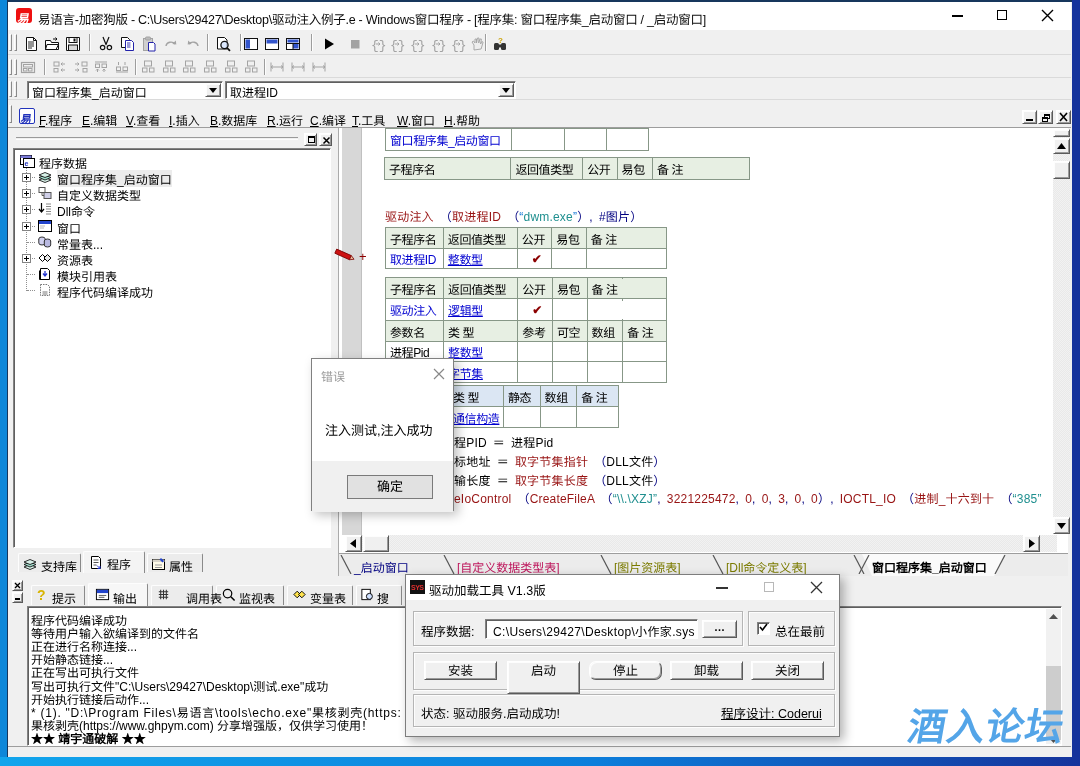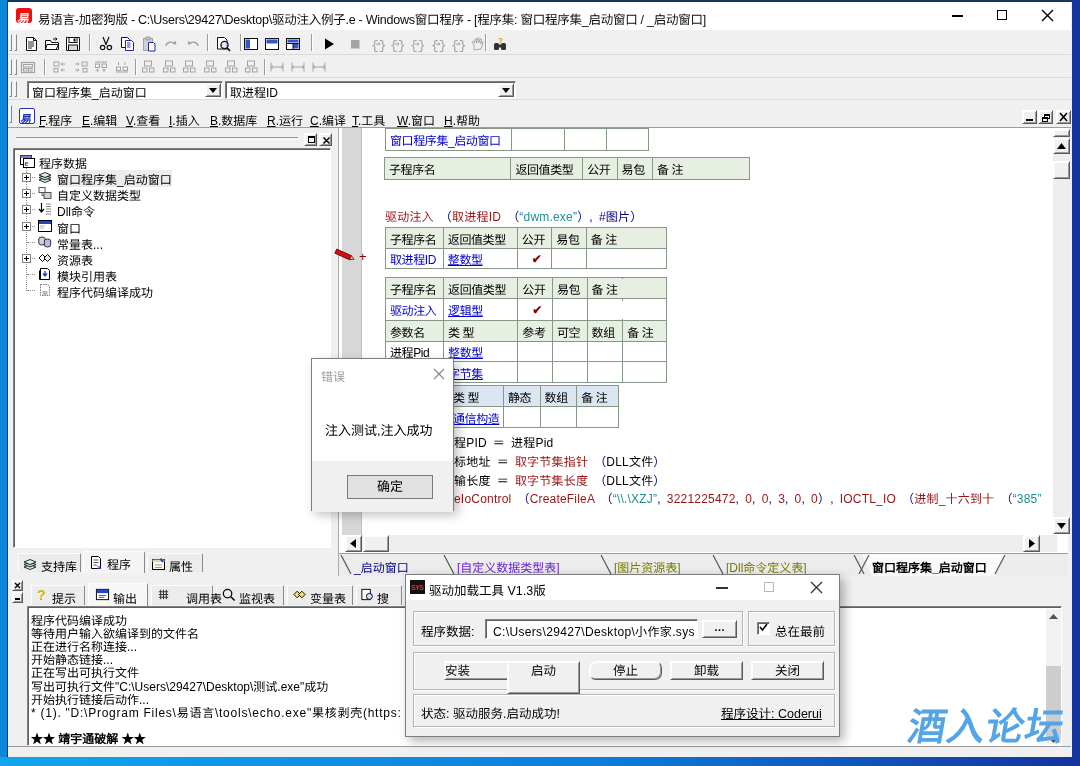--- a/index.html
+++ b/index.html
@@ -519,21 +519,21 @@
 <svg class="ab" style="left:600px;top:555px" width="12" height="19">
       <path d="M1 0 L11 19" stroke="#555" stroke-width="1.2"></path>
     </svg>
 <svg class="ab" style="left:712px;top:555px" width="12" height="19">
       <path d="M1 0 L11 19" stroke="#555" stroke-width="1.2"></path>
     </svg>
 <svg class="ab" style="left:853px;top:555px" width="12" height="19">
       <path d="M1 0 L11 19" stroke="#555" stroke-width="1.2"></path>
     </svg>
 <div class="ab t12" style="left:354px;top:558px;color:#000080">_启动窗口</div>
-<div class="ab t12" style="left:457px;top:558px;color:#6d28d9">[自定义数据类型表]</div>
+<div class="ab t12" style="left:457px;top:558px;color:#be185d">[自定义数据类型表]</div>
 <div class="ab t12" style="left:614px;top:558px;color:#7b7b00">[图片资源表]</div>
 <div class="ab t12" style="left:726px;top:558px;color:#7b7b00">[Dll命令定义表]</div>
 <div class="ab" style="left:862px;top:554px;width:146px;height:22px;background:#fafafa;clip-path:polygon(0 0,142px 0,132px 100%,10px 100%)"></div>
 <div class="ab t12" style="left:872px;top:558px;font-weight:bold">窗口程序集_启动窗口</div>
 <svg class="ab" style="left:858px;top:555px" width="12" height="19">
       <path d="M11 0 L1 19" stroke="#555" stroke-width="1.2"></path>
     </svg>
 <svg class="ab" style="left:994px;top:555px" width="12" height="19">
       <path d="M11 0 L1 19" stroke="#555" stroke-width="1.2"></path>
     </svg>
@@ -581,20 +581,21 @@
 <div class="ab t12" style="left:377px;top:589px;">搜</div>
 <div class="ab sk" style="left:27px;top:606px;width:1035px;height:140px;"></div>
 <div class="ab t12" style="left:31px;top:611px;letter-spacing:0px">程序代码编译成功</div>
 <div class="ab t12" style="left:31px;top:624px;letter-spacing:0px">等待用户输入欲编译到的文件名</div>
 <div class="ab t12" style="left:31px;top:637px;letter-spacing:0px">正在进行名称连接...</div>
 <div class="ab t12" style="left:31px;top:650px;letter-spacing:0px">开始静态链接...</div>
 <div class="ab t12" style="left:31px;top:663px;letter-spacing:0px">正在写出可执行文件</div>
 <div class="ab t12" style="left:31px;top:677px;letter-spacing:0px">写出可执行文件"C:\Users\29427\Desktop\测试.exe"成功</div>
 <div class="ab t12" style="left:31px;top:690px;letter-spacing:0px">开始执行链接后动作...</div>
 <div class="ab t12" style="left:31px;top:703px;letter-spacing:0.75px">* (1).  "D:\Program Files\易语言\tools\echo.exe"果核剥壳(https:</div>
+<div class="ab t12" style="left:31px;top:716px;letter-spacing:0px">果核剥壳(https://www.ghpym.com) 分享增强版，仅供学习使用！</div>
 <div class="ab t12" style="left:31px;top:729px;letter-spacing:0px"><b>★★ 靖宇通破解 ★★</b></div>
 <div class="ab" style="left:1046px;top:609px;width:15px;height:135px;background:#f1f1f1;"></div>
 <svg class="ab" style="left:1049px;top:614px" width="9" height="6">
       <path d="M4.5 0 L9 5 H0 z" fill="#505050"></path>
     </svg>
 <div class="ab" style="left:1046px;top:666px;width:15px;height:74px;background:#cdcdcd;"></div>
 <svg class="ab" style="left:1049px;top:737px" width="9" height="6">
       <path d="M4.5 6 L9 1 H0 z" fill="#505050"></path>
     </svg>
 <div class="ab" style="left:8px;top:746px;width:1063px;height:11px;background:#f0f0f0;border-top:1px solid #9d9d9d;"></div>
@@ -626,21 +627,21 @@
 <div class="rz" style="position:absolute;left:296px;top:45px;width:35px;height:18px;">
         <span style="position:absolute;left:11px;top:0px;font-weight:bold;font-size:11px;">…</span>
       </div>
 <div class="sk" style="position:absolute;left:351px;top:47px;width:13px;height:13px;">
         <svg width="11" height="11" style="position:absolute;left:0;top:-1px">
           <path d="M2 5 l2.5 3 L9 2" stroke="#000" stroke-width="1.6" fill="none"></path>
         </svg>
       </div>
 <div style="position:absolute;left:369px;top:46px;font-size:12.5px;">总在最前</div>
 <div class="etch" style="position:absolute;left:7px;top:77px;width:422px;height:38px;"></div>
-<div class="rz" style="position:absolute;left:18px;top:86px;width:73px;height:19px;text-align:left;font-size:12.5px;line-height:18px;margin-left:20px;">安装</div>
+<div class="rz" style="position:absolute;left:18px;top:86px;width:73px;height:19px;text-align:center;font-size:12.5px;line-height:18px;">安装</div>
 <div class="rz" style="position:absolute;left:101px;top:86px;width:73px;height:33px;text-align:center;font-size:12.5px;line-height:18px;">启动</div>
 <div class="rz" style="position:absolute;left:183px;top:86px;width:73px;height:19px;text-align:center;font-size:12.5px;line-height:18px;border-radius:7px;">停止</div>
 <div class="rz" style="position:absolute;left:264px;top:86px;width:73px;height:19px;text-align:center;font-size:12.5px;line-height:18px;">卸载</div>
 <div class="rz" style="position:absolute;left:345px;top:86px;width:73px;height:19px;text-align:center;font-size:12.5px;line-height:18px;">关闭</div>
 <div class="etch" style="position:absolute;left:7px;top:119px;width:422px;height:33px;"></div>
 <div style="position:absolute;left:15px;top:128px;font-size:12.5px;">状态: 驱动服务.启动成功!</div>
 <div style="position:absolute;left:315px;top:128px;font-size:12.5px;text-decoration:underline;">程序设计: Coderui</div>
 </div>
 <div class="ab" style="left:909px;top:696px;font-size:38px;font-weight:900;color:#54a5e8;z-index:70;letter-spacing:1px;transform:skewX(-10deg);">酒入论坛</div>
 </div>

